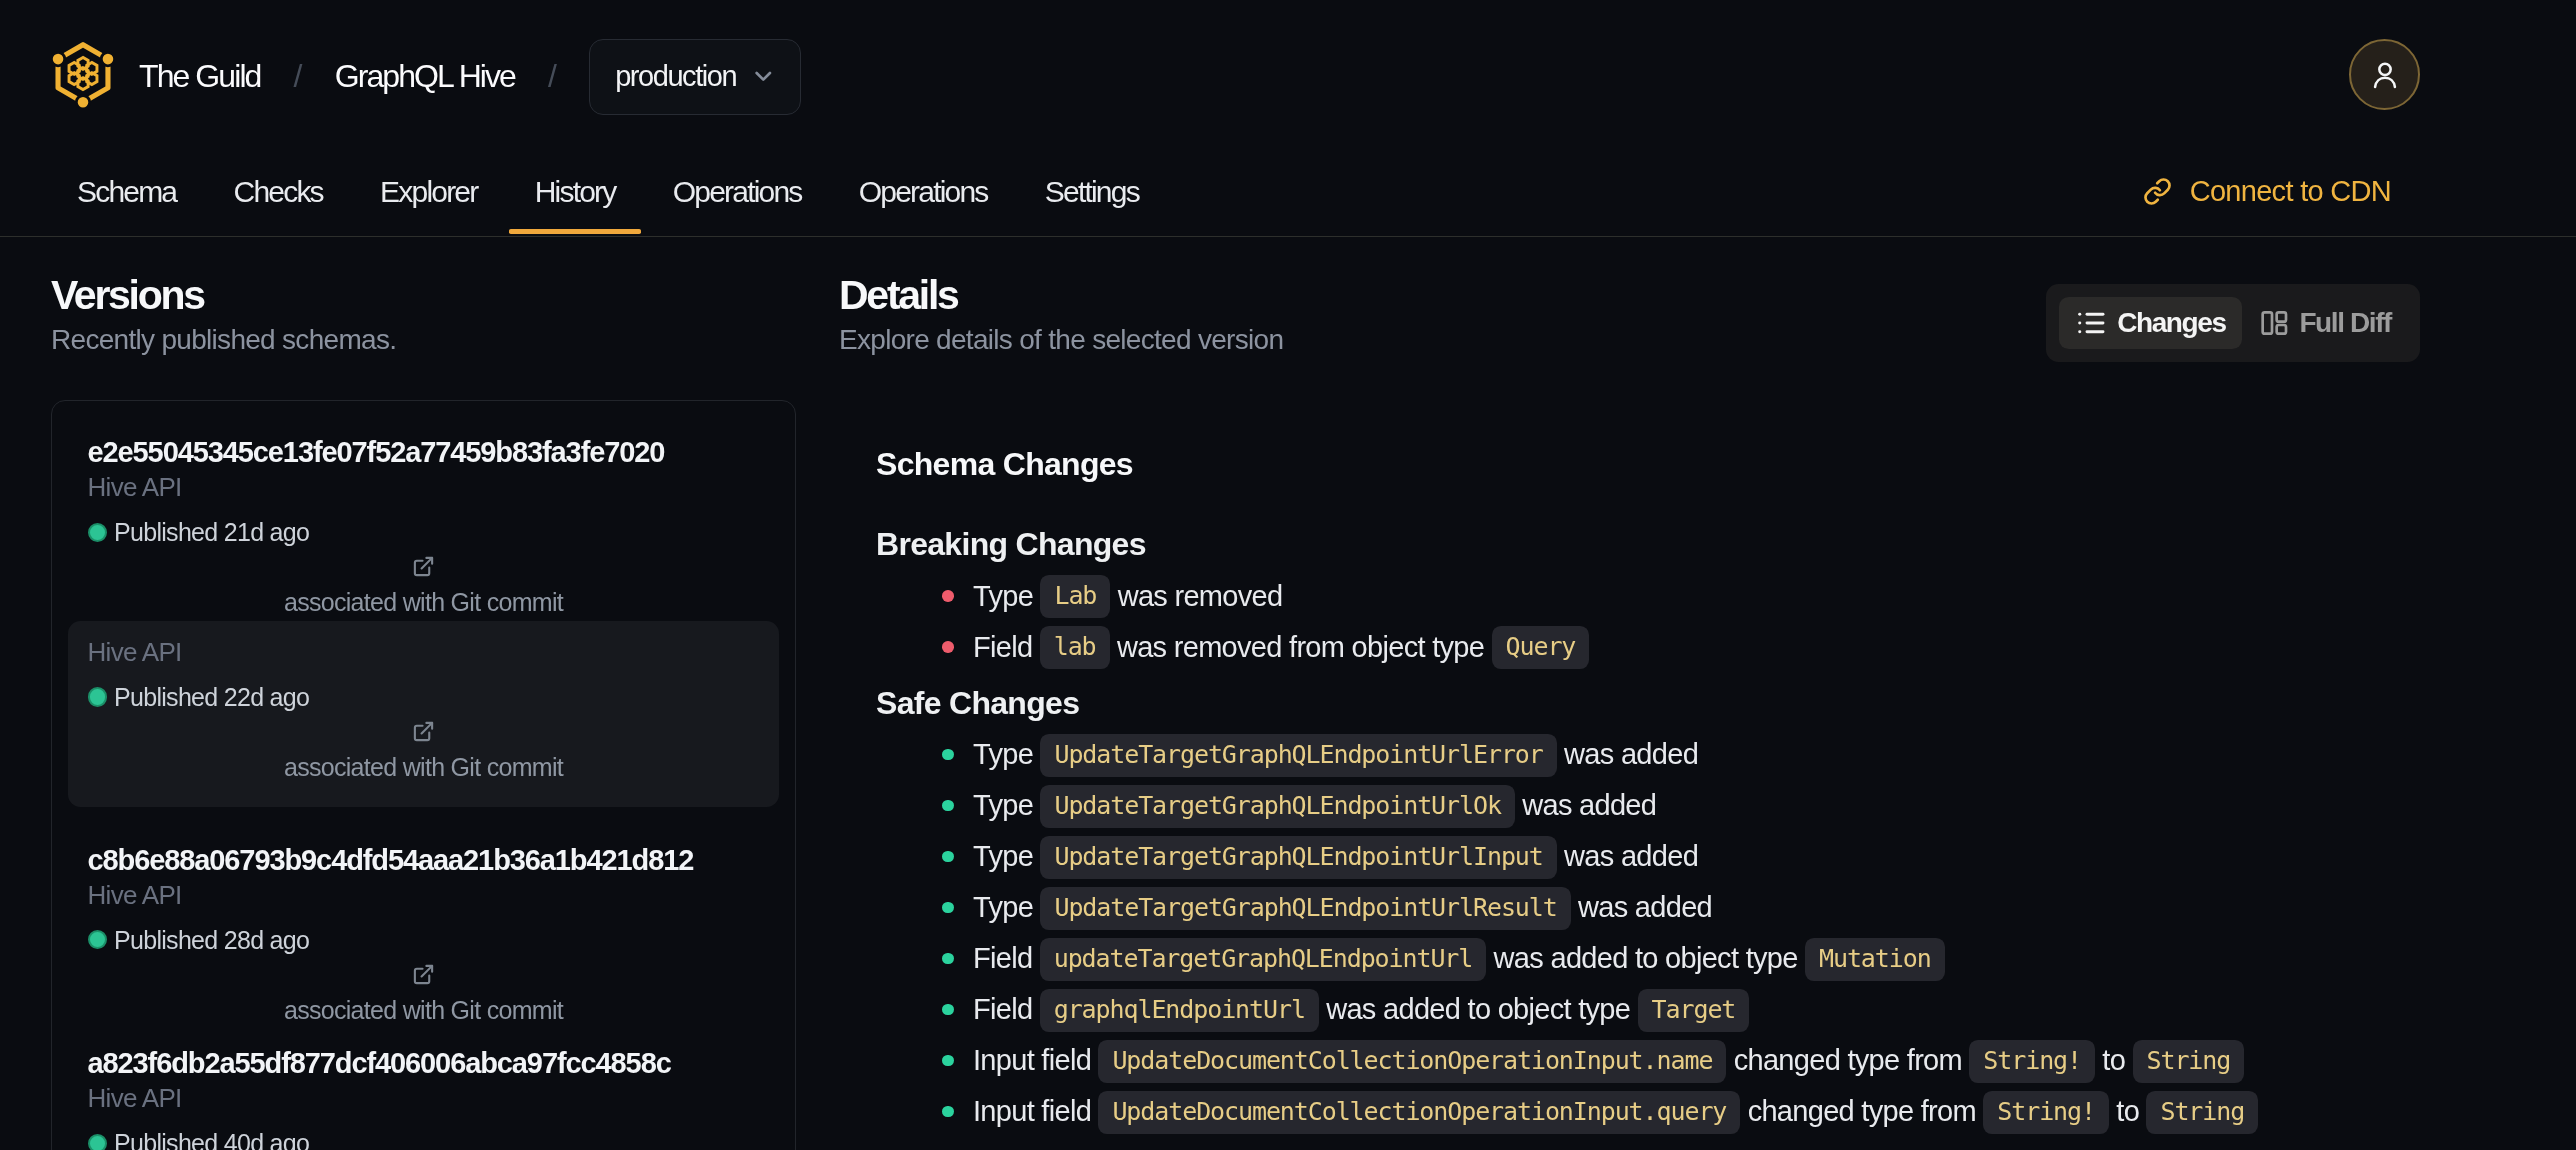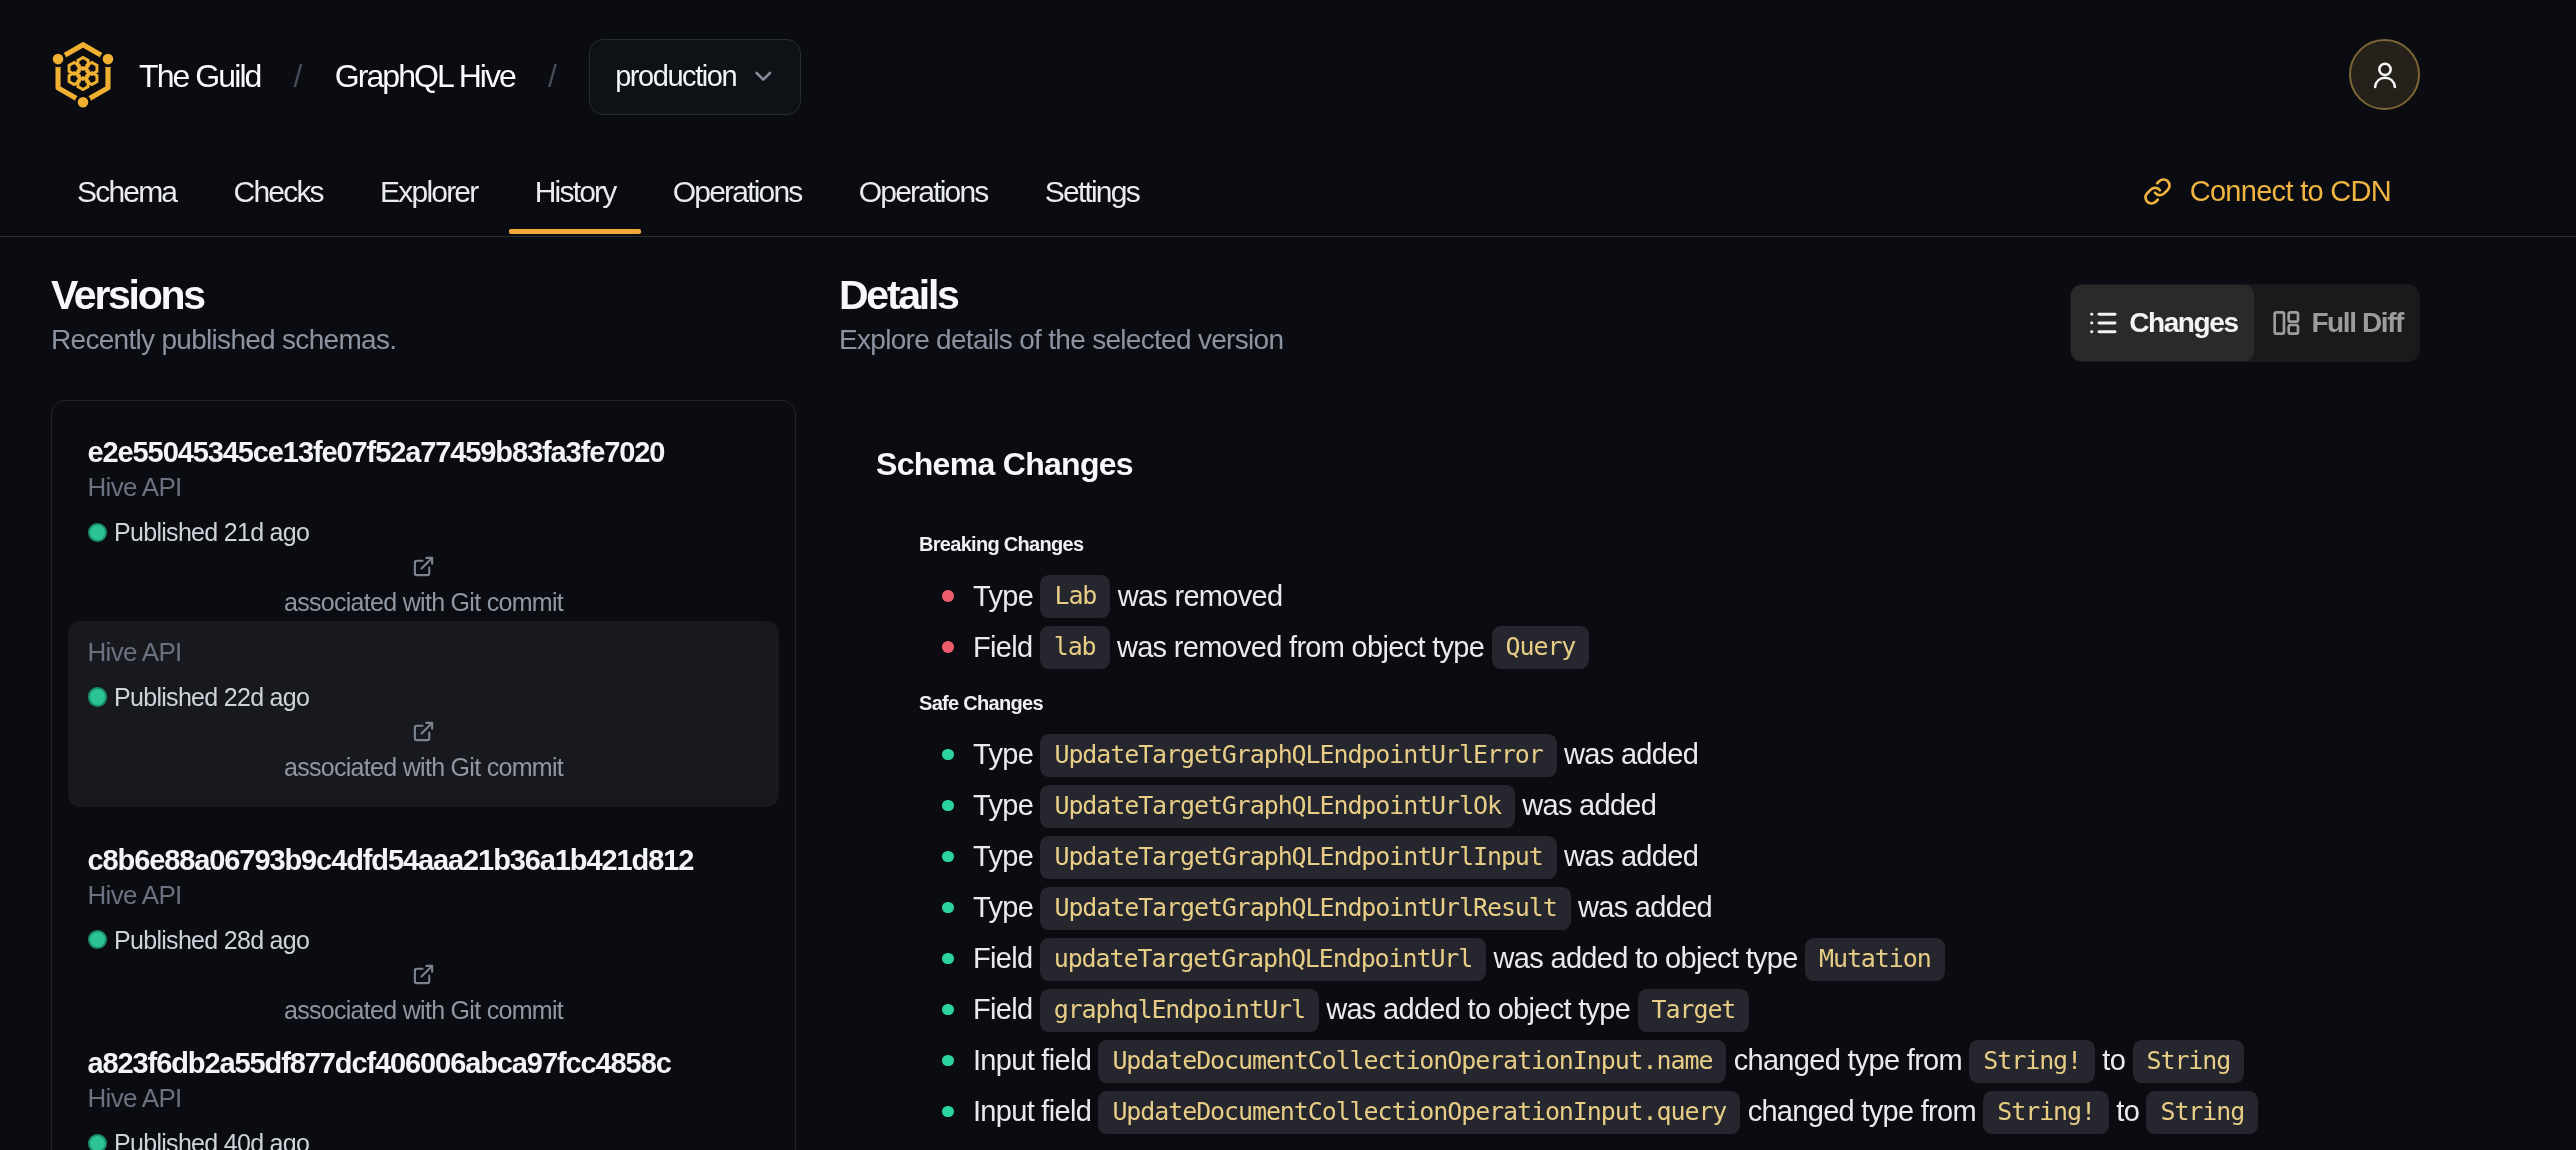--- a/index.html
+++ b/index.html
@@ -71,34 +71,34 @@
   .vdot  { width:19.5px; height:19.5px; border-radius:50%; background:#2cc494; border:2.7px solid #1b8f68; flex:none; }
   .vpub span { font-size:25px; color:#ced3da; line-height:32px; }
   .vassoc { margin-top:7px; gap:8px; color:#8f97a3;flex-direction:column; }
   .vassoc svg { width:23px; height:23px; stroke:#7d8590; flex:none; }
   .vassoc span { font-size:25px; line-height:32px; }
 
   
   .details-head { position:relative; }
   .toggle {
     position:absolute; right:0; top:11.5px; height:78px; background:#1a1a1c;
-    border-radius:12.4px; display:flex; padding:1px; align-items:stretch;
+    border-radius:12.4px; display:flex; padding:13px; align-items:stretch;
   }
   .toggle-seg {
     display:flex; align-items:center; gap:9.8px; padding:0 16px;
     border-radius:9.8px; font-size:28px; font-weight:600; color:#9c9c9c; cursor:pointer;
     background:transparent; border:none; font-family:inherit; letter-spacing:-0.05em;
   }
   .toggle-seg svg { width:32px; height:32px; stroke:#9c9c9c; }
   .toggle-seg.active { background:#2b2a29; color:#f4f4f4; }
   .toggle-seg.active svg { stroke:#f4f4f4; }
 
   .schema-section { padding-left:37px; }
   .sc-title { margin-top:84px; font-size:32px; line-height:46px; font-weight:700; color:#f7f8fa; }
-  .group-title { margin-left:43px; margin-top:37px; font-size:20px; line-height:41px; font-weight:600; color:#eef0f2; }
+  .group-title { margin-top:37px; font-size:32px; line-height:41px; font-weight:600; color:#eef0f2; }
   .group-title.safe { margin-top:10.6px; }
   ul.changes { list-style:none; margin-top:5.3px; }
   ul.changes li {
     position:relative; padding-left:97px; line-height:51px; min-height:51px;
     font-size:29px; color:#e8eaee; white-space:nowrap;
   }
   ul.changes li::before {
     content:""; position:absolute; left:66px; top:19.5px; width:11.5px; height:11.5px; border-radius:50%;
   }
   ul.changes.breaking li::before { background:#ee5c6c; }

